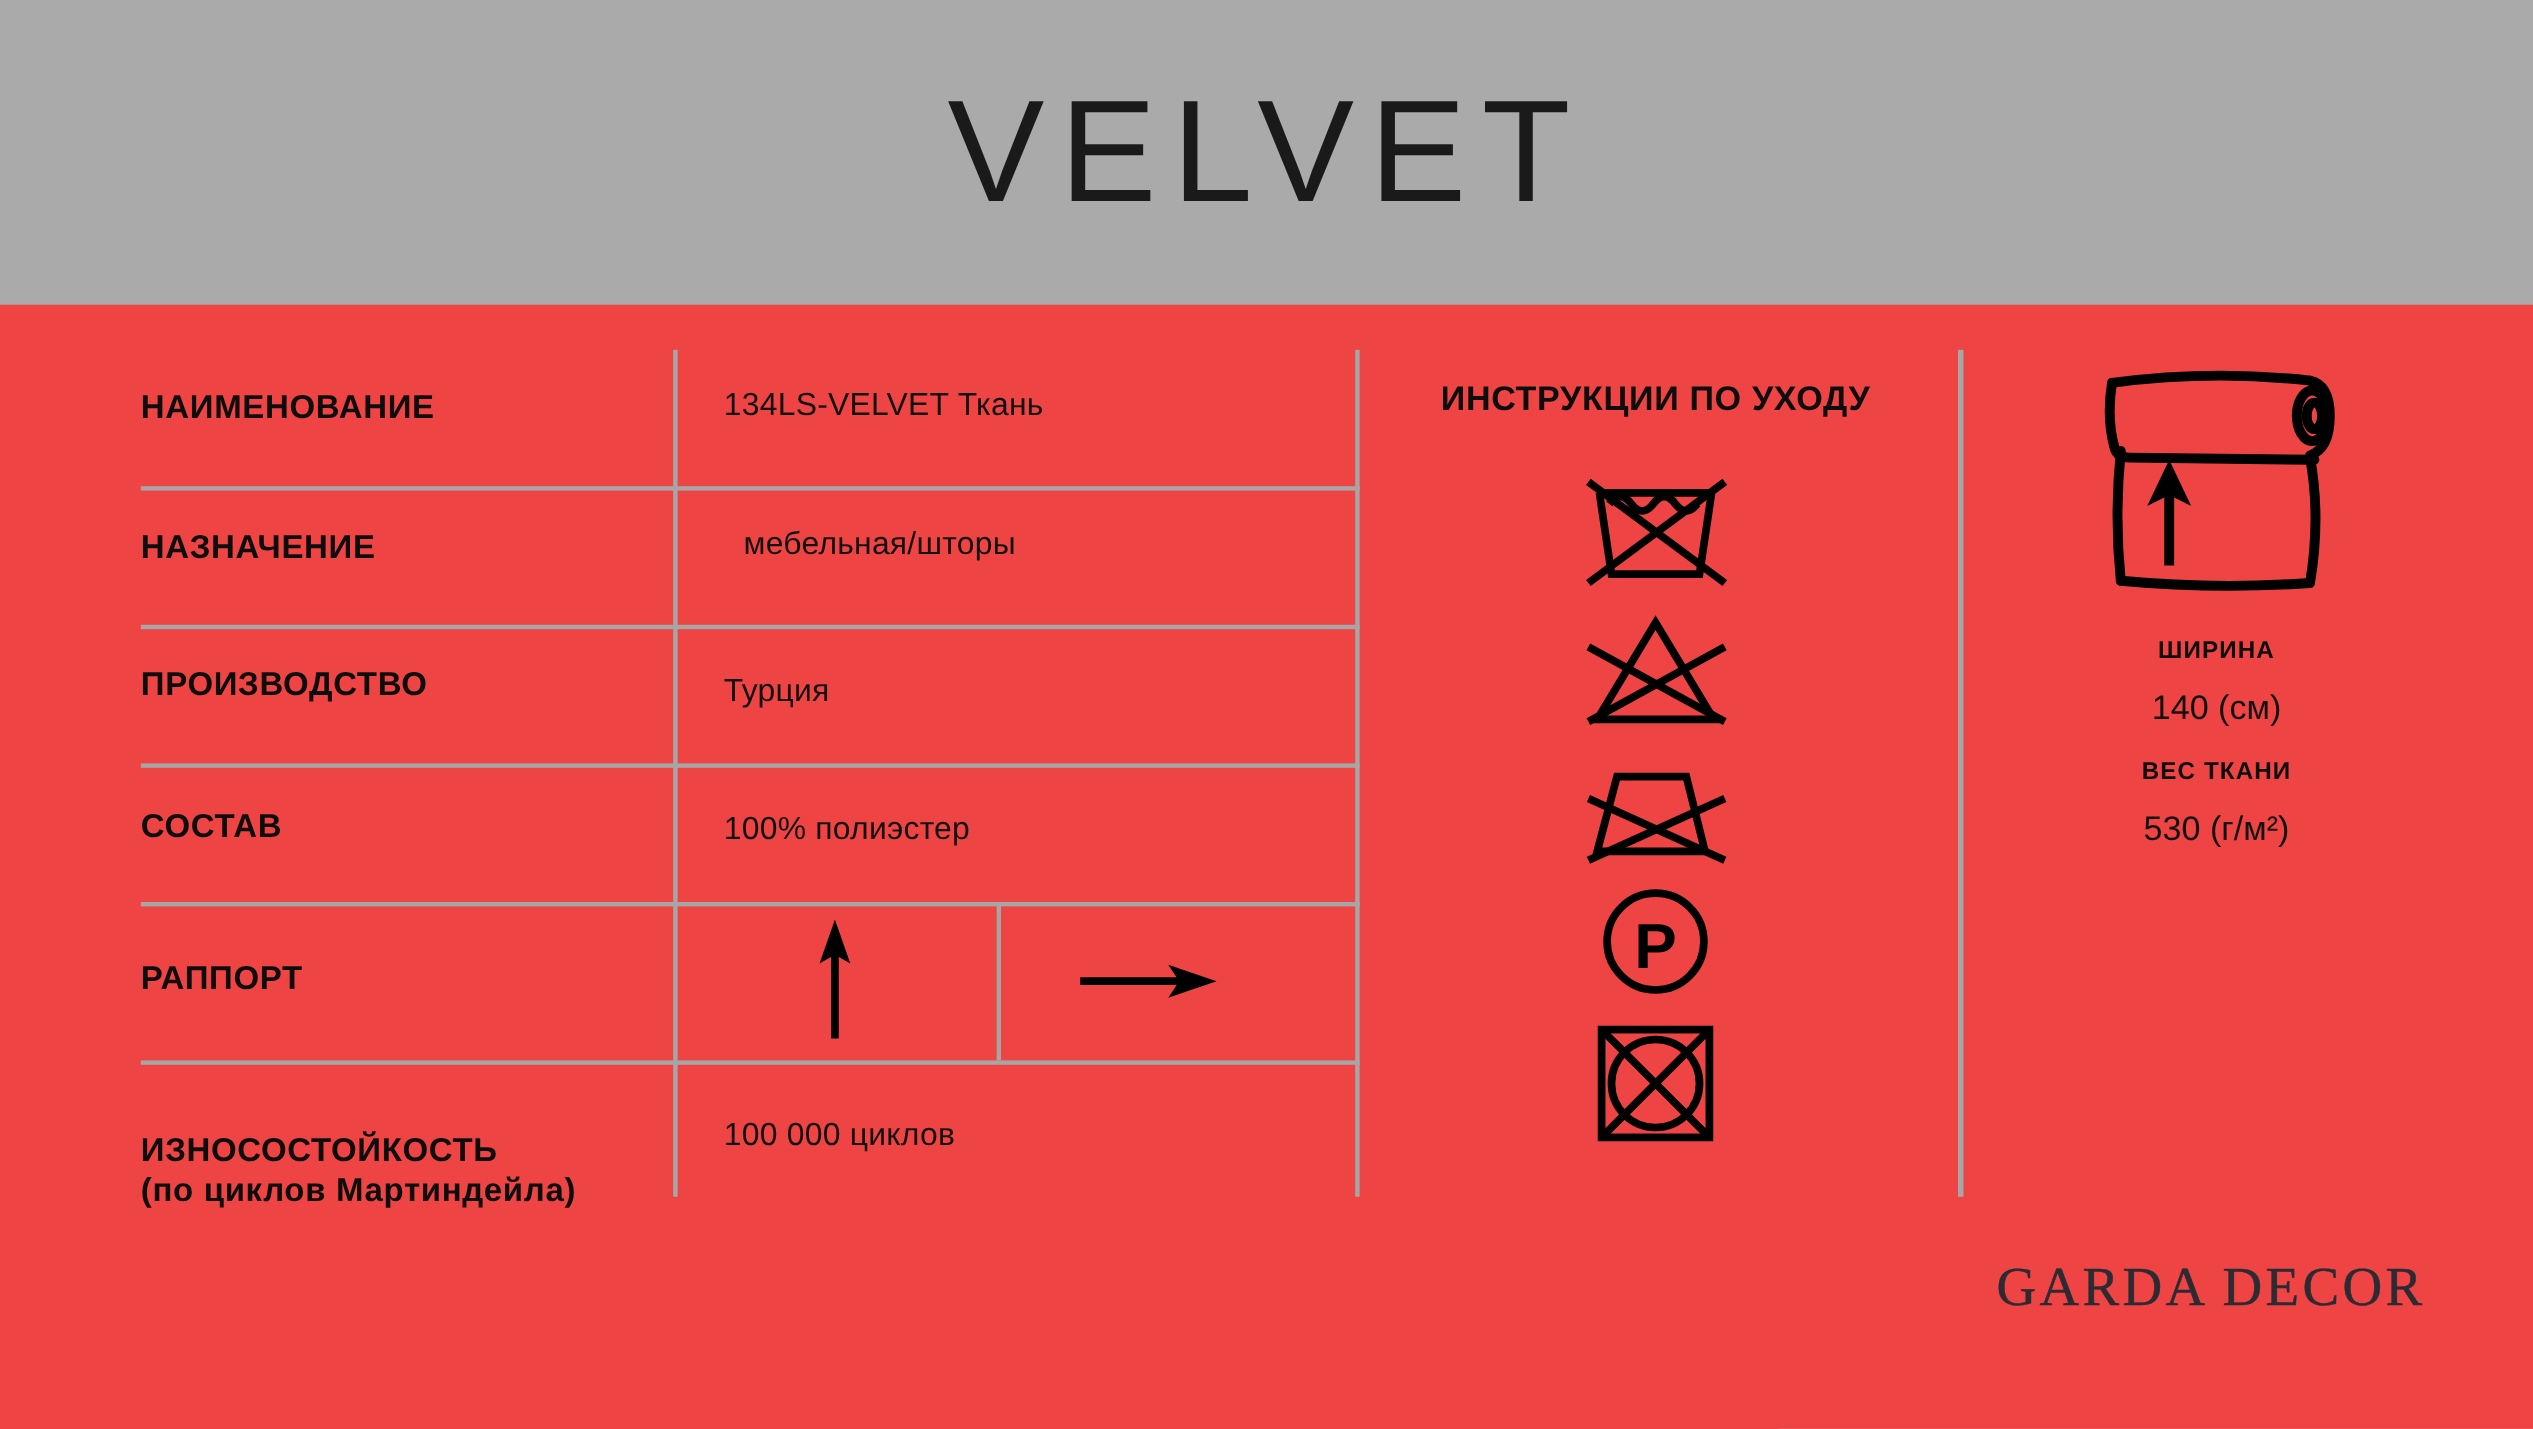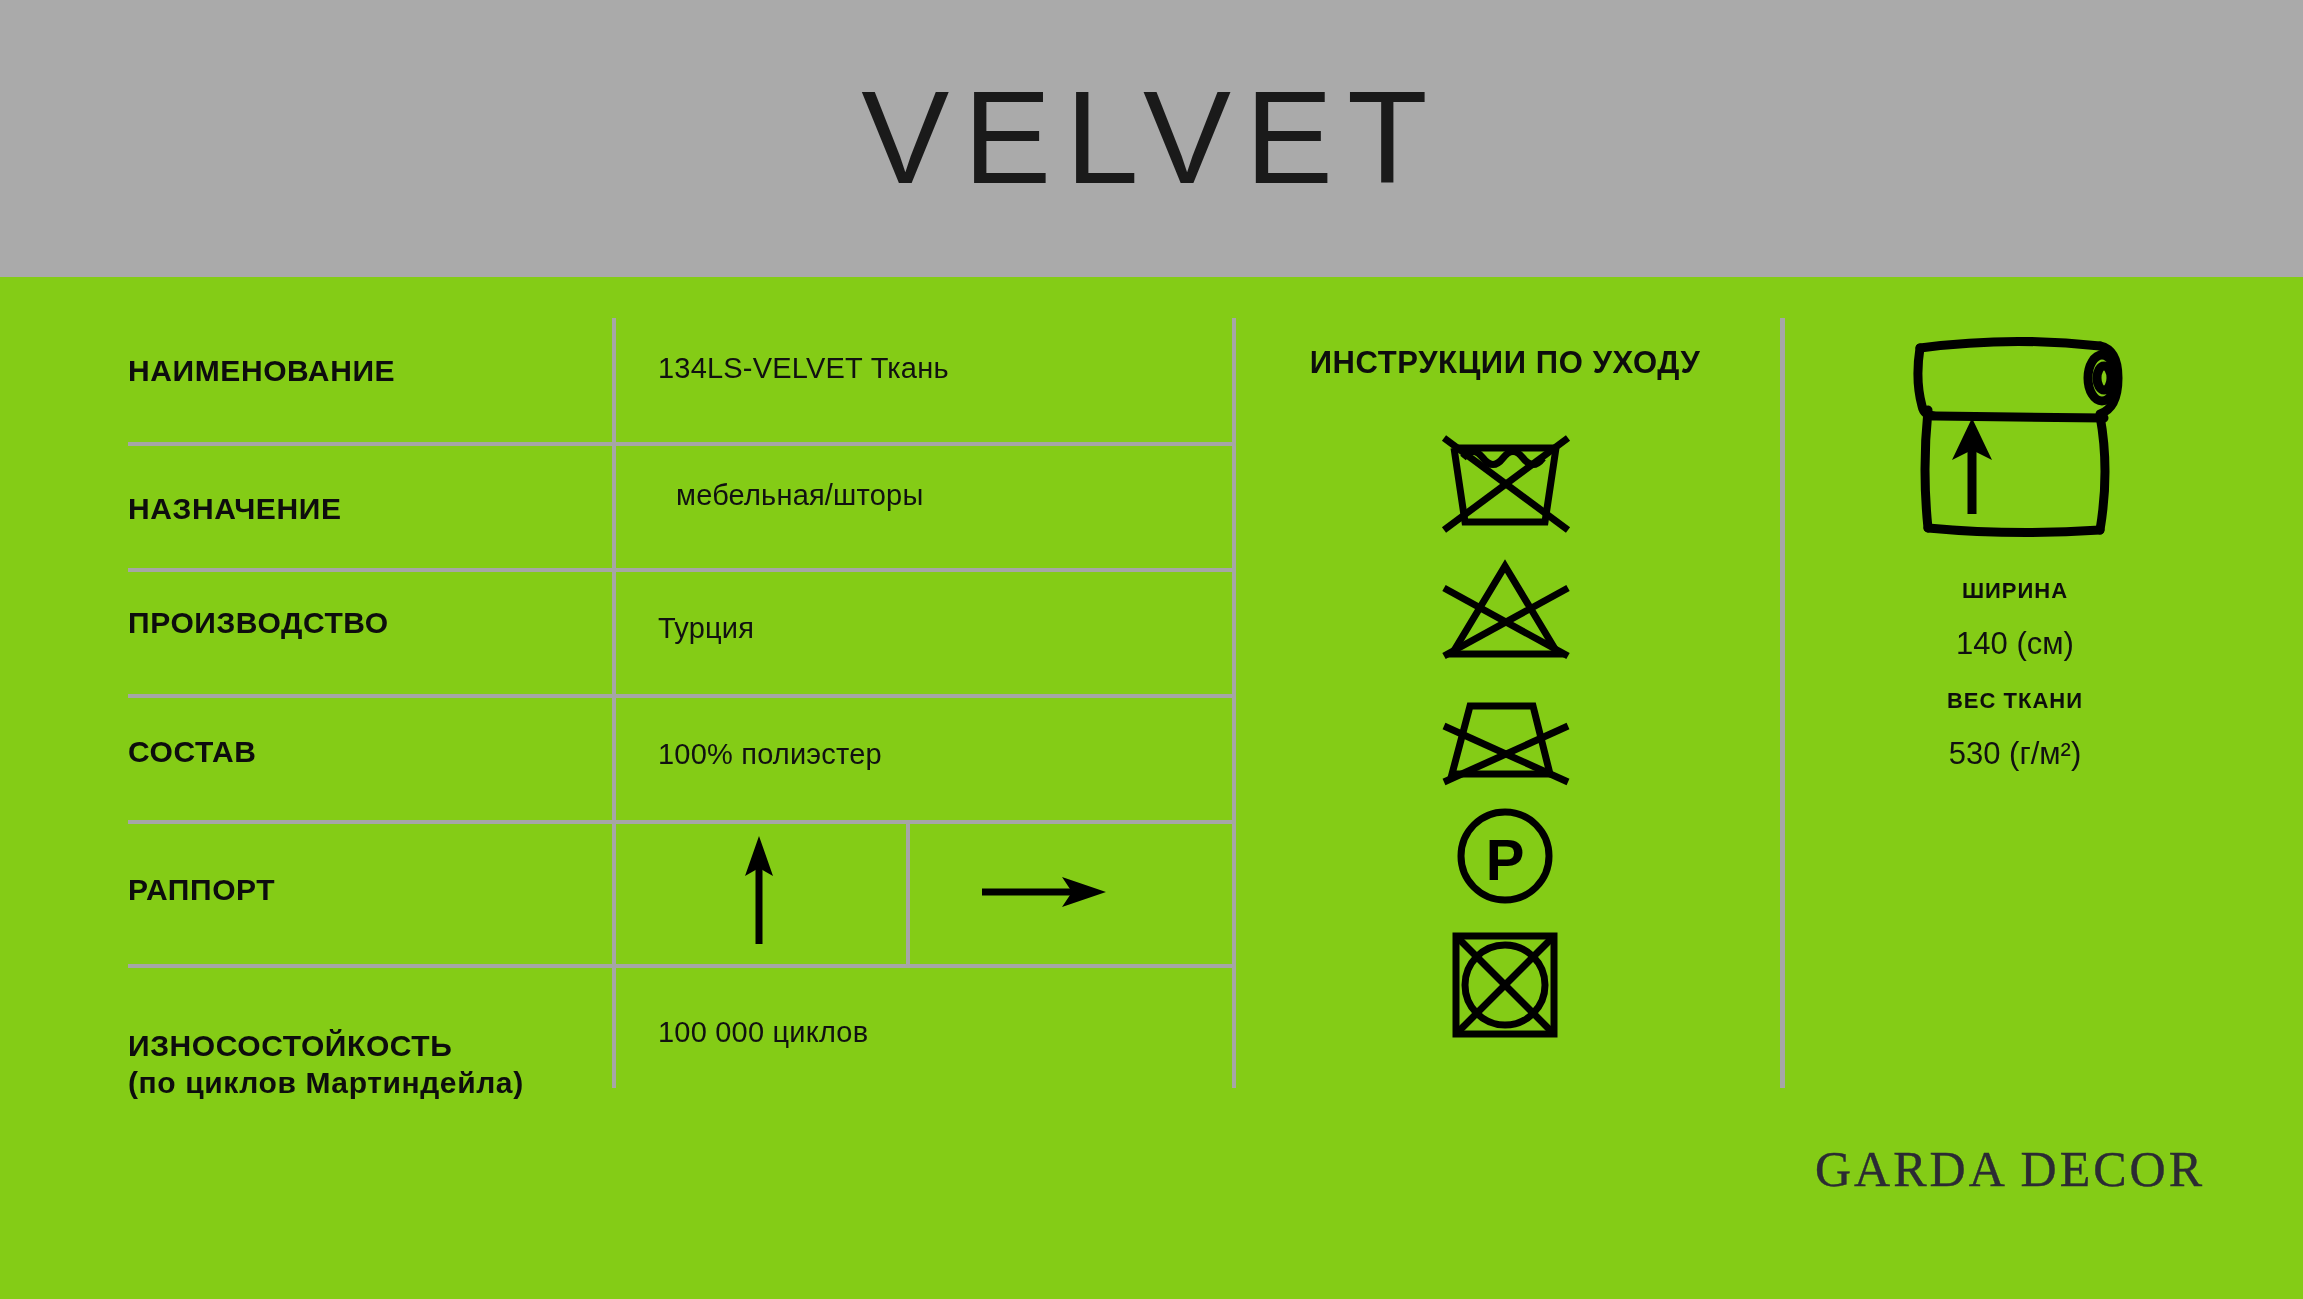--- a/index.html
+++ b/index.html
@@ -8,21 +8,21 @@
     background: #ffffff;
   }
   body {
     font-family: "Liberation Sans", sans-serif;
     -webkit-font-smoothing: antialiased;
   }
   #card {
     position: relative;
     width: 2303px;
     height: 1299px;
-    background: #84cc16;
+    background: #ef4444;
     overflow: hidden;
   }
 
   
   #header-band {
     position: absolute;
     left: 0;
     top: 0;
     width: 2303px;
     height: 277px;
@@ -215,21 +215,21 @@
     <div id="col-divider"></div>
     <div id="table-right-edge"></div>
 
     <div class="spec-row" style="top:0px;height:124px;">
       <div class="spec-label" style="top:35px;">НАИМЕНОВАНИЕ</div>
       <div class="spec-value" style="left:530px;top:34px;">134LS-VELVET Ткань</div>
     </div>
 
     <div class="spec-row" style="top:124px;height:126px;">
       <div class="rule"></div>
-      <div class="spec-label" style="top:49px;">НАЗНАЧЕНИЕ</div>
+      <div class="spec-label" style="top:38px;">НАЗНАЧЕНИЕ</div>
       <div class="spec-value" style="left:548px;top:37px;">мебельная/шторы</div>
     </div>
 
     <div class="spec-row" style="top:250px;height:126px;">
       <div class="rule"></div>
       <div class="spec-label" style="top:37px;">ПРОИЗВОДСТВО</div>
       <div class="spec-value" style="left:530px;top:44px;">Турция</div>
     </div>
 
     <div class="spec-row" style="top:376px;height:126px;">

